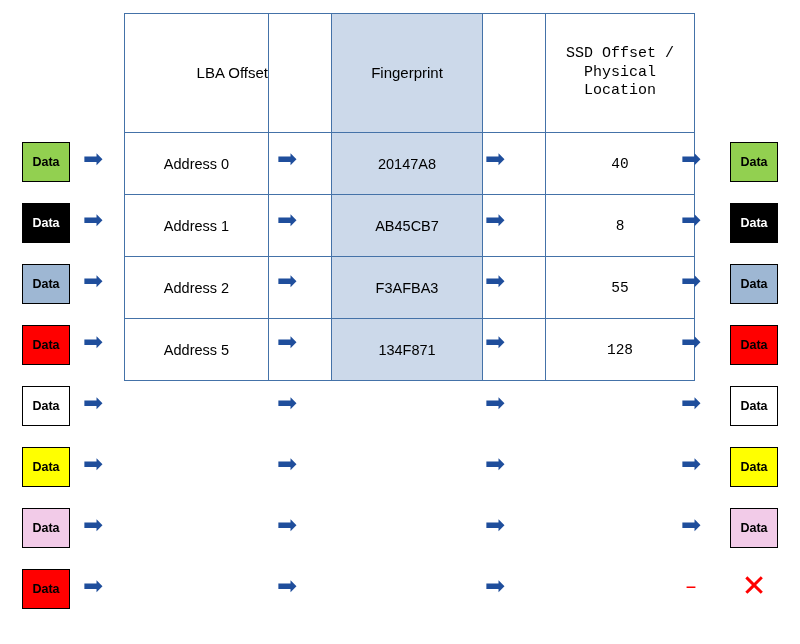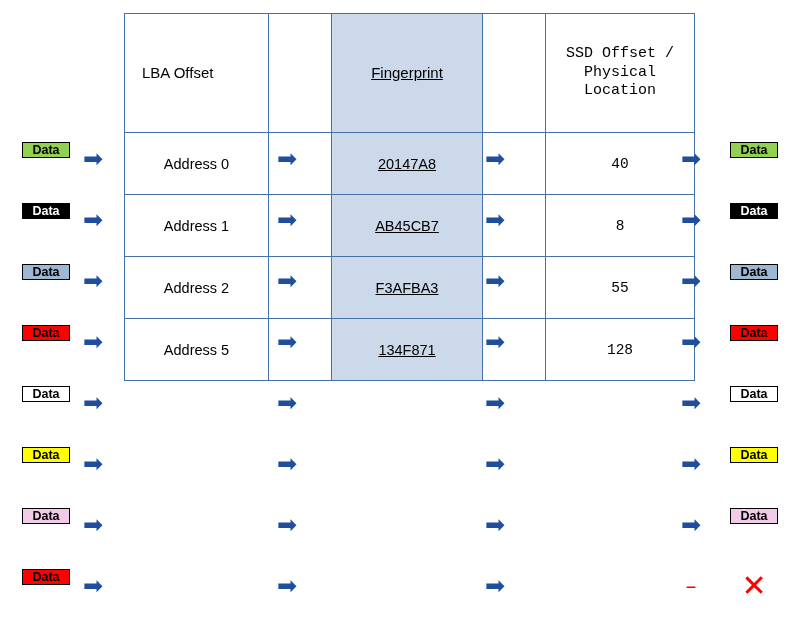--- a/index.html
+++ b/index.html
@@ -16,21 +16,21 @@
   #diagram {
     position: relative;
     width: 800px;
     height: 644px;
   }
 
   
   .chip {
     position: absolute;
     width: 48px;
-    height: 16px;
+    height: 40px;
     border: 1px solid #000000;
     box-sizing: border-box;
     display: flex;
     align-items: center;
     justify-content: center;
     font-size: 12.5px;
     font-weight: bold;
     line-height: 1;
   }
 
@@ -82,37 +82,37 @@
   table.matrix td {
     border: 1px solid #4472a8;
     text-align: center;
     vertical-align: middle;
     font-size: 14.5px;
     color: #000000;
     padding: 0;
   }
   td.colA { width: 143px; }
   td.colB { width: 62px;  }
-  td.colC { width: 150px; text-decoration: underline; }
+  td.colC { width: 150px; }
   td.colD { width: 62px;  }
   td.colE { width: 148px; font-family: Liberation Mono, monospace; }
 
   tr.headrow td { height: 118px; }
   tr.bodyrow td { height: 61px; }
 
   td.fp-col { background: #ccd9ea; }
   td.gap    { border: none; background: #ffffff; }
 
   .hdr-text {
     font-size: 15px;
     color: #000000;
     line-height: 1.25;
   }
   .hdr-left {
-    text-align: left;
+    text-align: right;
     padding-left: 17px;
   }
   .lba-cell {
     text-align: left;
     padding-left: 17px;
     margin-left: 9px;
   }
   .red-text { color: #ff0000; }
 </style>
 </head>

